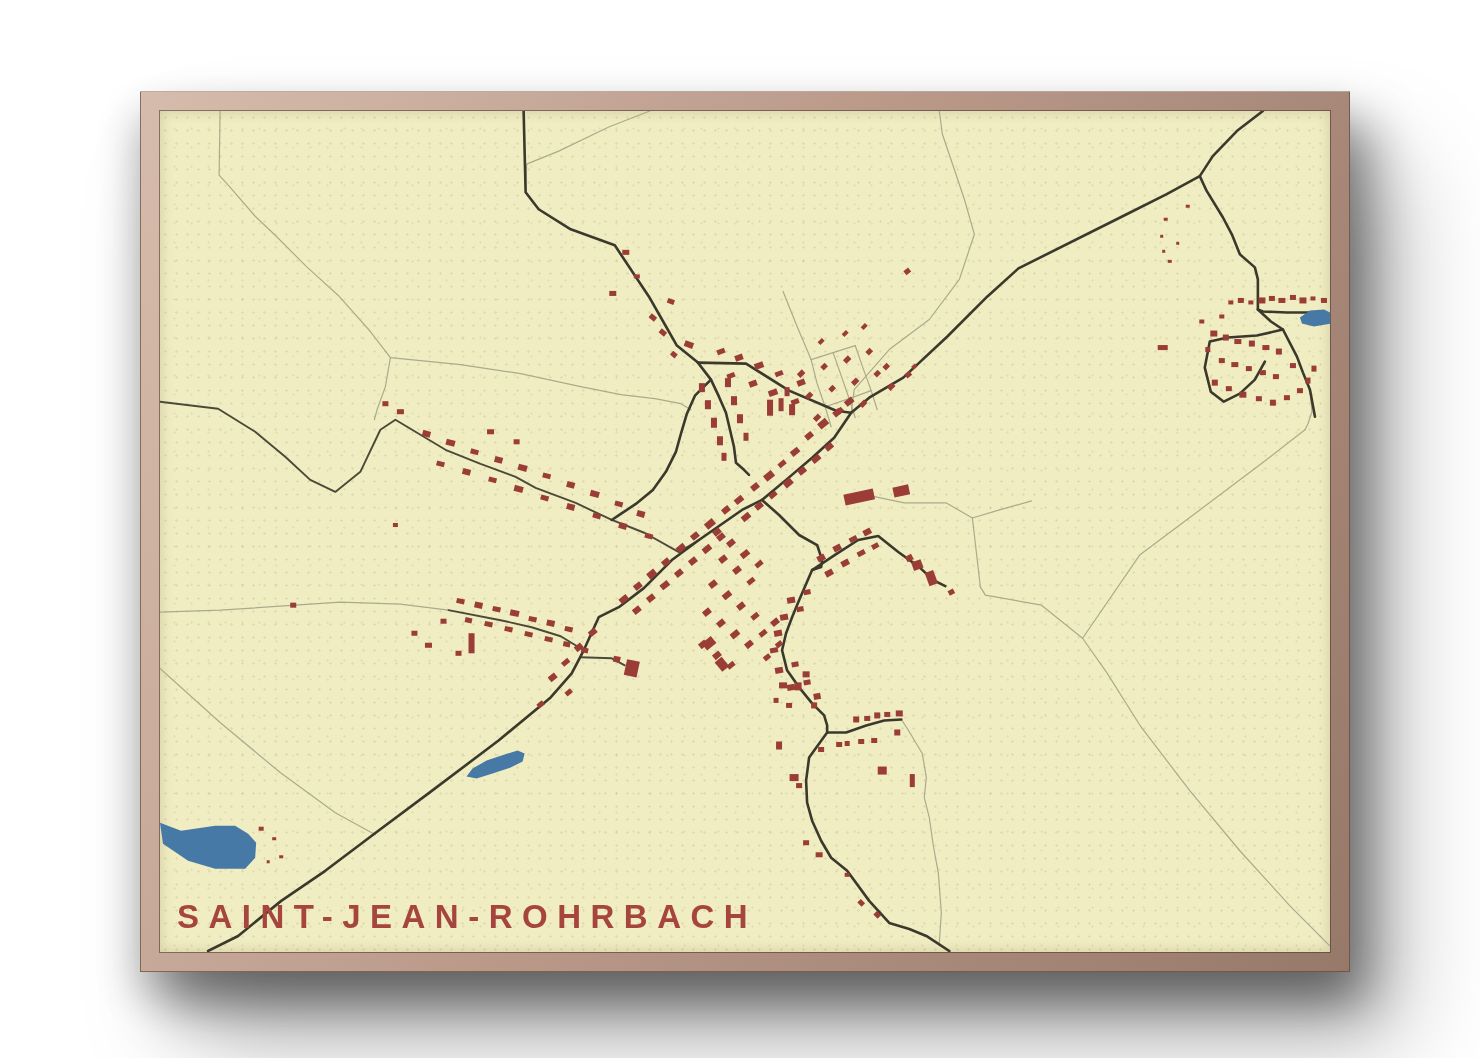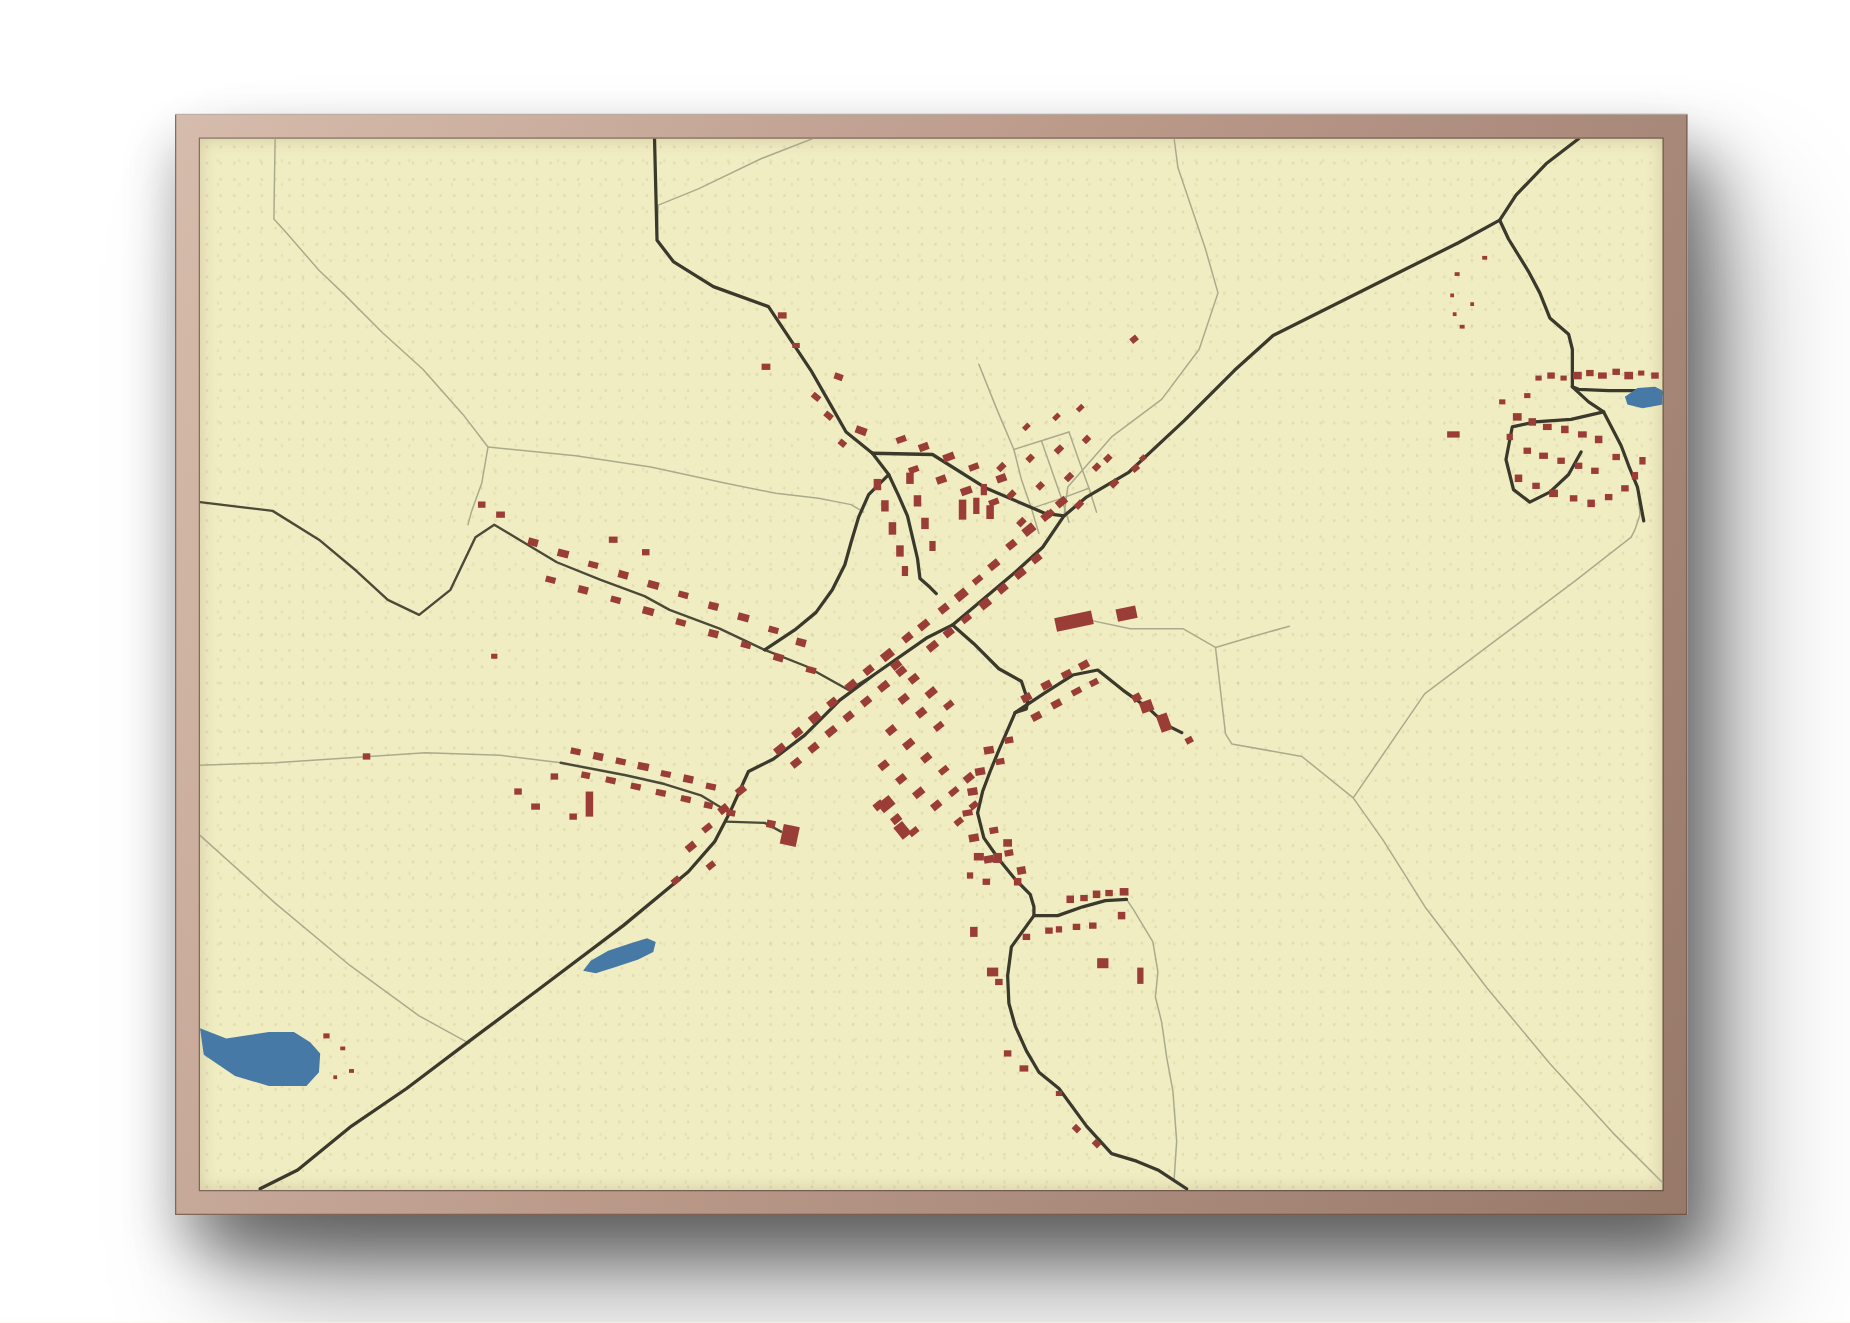--- a/index.html
+++ b/index.html
@@ -326,15 +326,16 @@
           <rect x="998.5" y="123.5" width="3" height="3" fill="#993d36" transform="rotate(0 1000 125)"></rect>
           <rect x="1000.5" y="138.5" width="3" height="3" fill="#993d36" transform="rotate(0 1002 140)"></rect>
           <rect x="1006" y="148.5" width="4" height="3" fill="#993d36" transform="rotate(0 1008 150)"></rect>
           <rect x="1024" y="93.5" width="4" height="3" fill="#993d36" transform="rotate(0 1026 95)"></rect>
           <rect x="1014.5" y="130.5" width="3" height="3" fill="#993d36" transform="rotate(0 1016 132)"></rect>
           <rect x="98.5" y="714" width="5" height="4" fill="#993d36" transform="rotate(0 101 716)"></rect>
           <rect x="112" y="724.5" width="4" height="3" fill="#993d36" transform="rotate(0 114 726)"></rect>
           <rect x="119" y="742.5" width="4" height="3" fill="#993d36" transform="rotate(0 121 744)"></rect>
           <rect x="106.5" y="747.5" width="3" height="3" fill="#993d36" transform="rotate(0 108 749)"></rect>
         </svg>
+      <div class="title">SAINT-JEAN-ROHRBACH</div>
     </div>
   </div>
 </div>
 
 </body></html>

